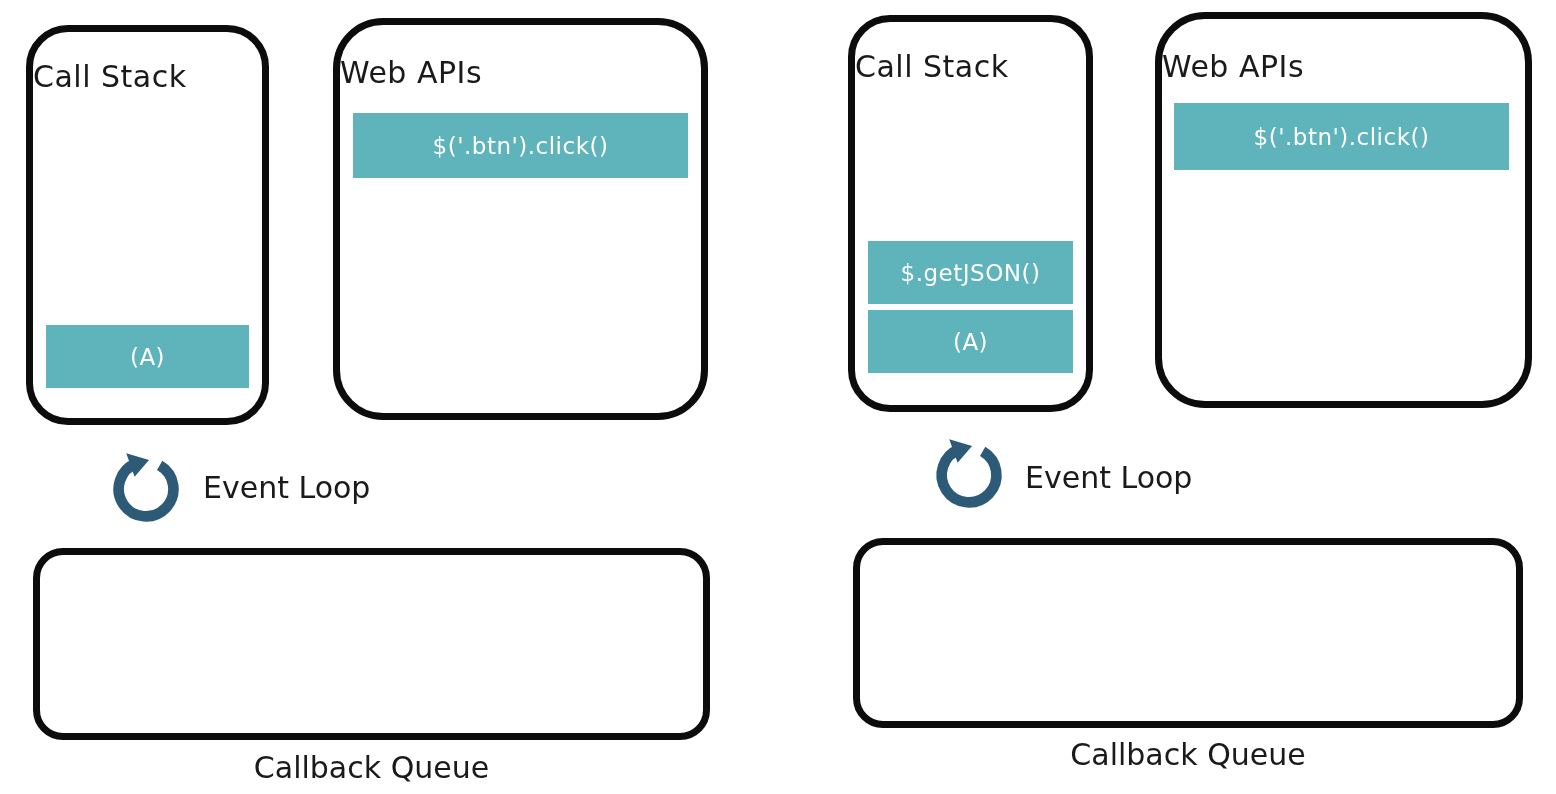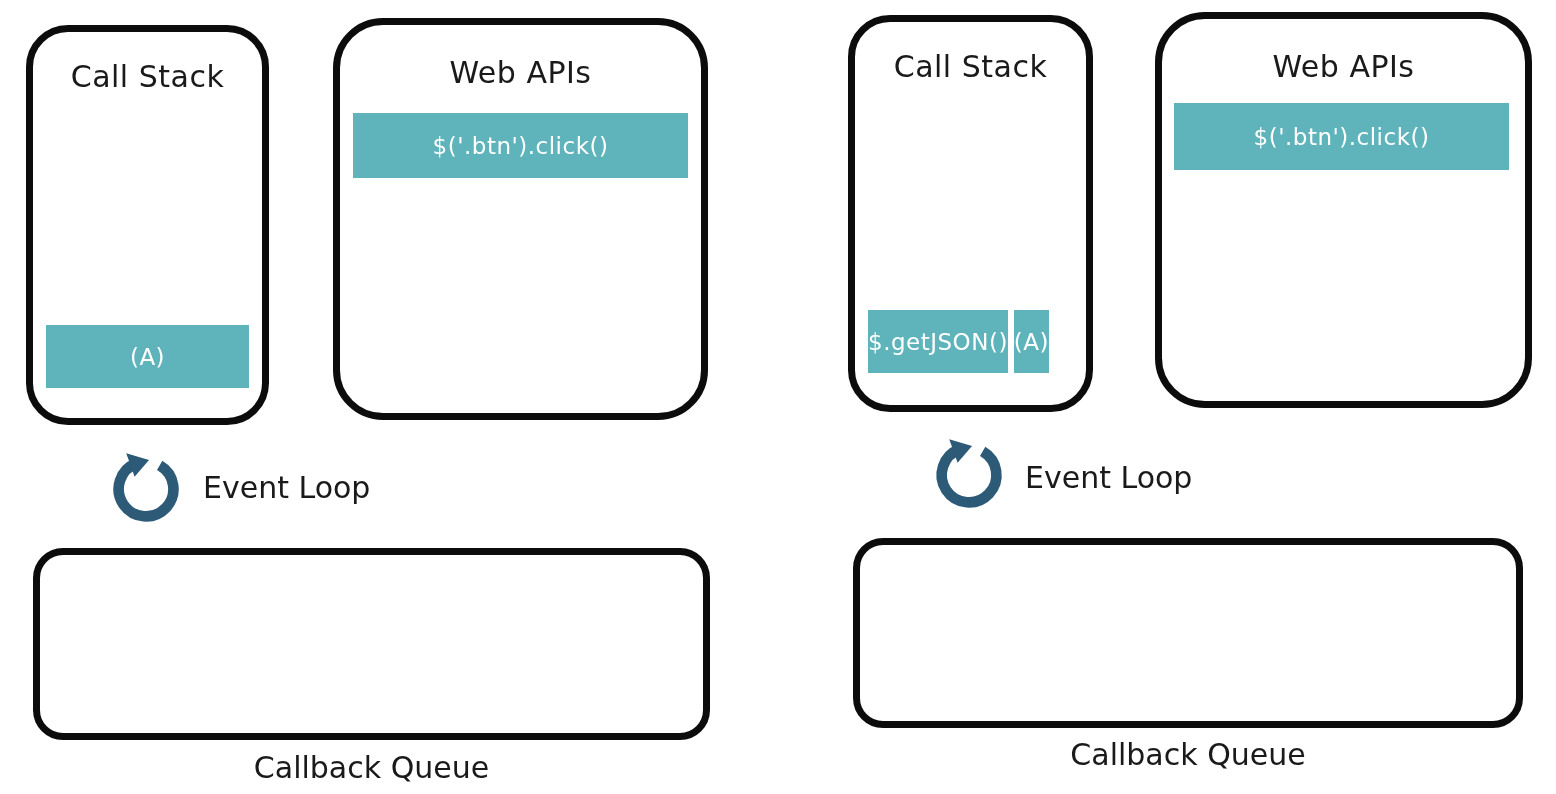--- a/index.html
+++ b/index.html
@@ -16,21 +16,21 @@
     overflow: hidden;
   }
   .box {
     position: absolute;
     background: #ffffff;
     border: 7px solid #0c0c0c;
     box-sizing: border-box;
   }
   .box-title {
     width: 100%;
-    text-align: center;
+    text-align: left;
     font-size: 30px;
     color: #1a1a1a;
     letter-spacing: 0.5px;
   }
   .teal-block {
     background: #5fb4bc;
     color: #ffffff;
     display: flex;
     align-items: center;
     justify-content: center;
@@ -54,21 +54,21 @@
   .s1-loop-label { position: absolute; left: 203px; top: 470px; font-size: 30px; color: #1a1a1a; }
 
   .s1-queue { left: 33px; top: 548px; width: 677px; height: 192px; border-radius: 30px; }
   .s1-queue-label { position: absolute; left: 33px; top: 750px; width: 677px;
                     text-align: center; font-size: 30px; color: #1a1a1a; }
 
   
   .s2-callstack { left: 848px; top: 15px; width: 245px; height: 397px; border-radius: 42px; }
   .s2-callstack .box-title { margin-top: 27px; }
   .s2-callstack .frames { position: absolute; left: 13px; right: 13px; bottom: 32px;
-                          display: flex; gap: 6px; }
+                          display: flex; flex-direction: column; gap: 6px; }
   .s2-callstack .teal-block { height: 63px; }
 
   .s2-webapis { left: 1155px; top: 12px; width: 377px; height: 396px; border-radius: 50px; }
   .s2-webapis .box-title { margin-top: 30px; }
   .s2-webapis .tasks { position: absolute; left: 12px; right: 16px; top: 84px;
                        display: flex; flex-direction: column; gap: 7px; }
   .s2-webapis .teal-block { height: 67px; }
 
   .s2-loop-icon  { position: absolute; left: 931px; top: 437px; width: 76px; height: 76px; }
   .s2-loop-label { position: absolute; left: 1025px; top: 460px; font-size: 30px; color: #1a1a1a; }

